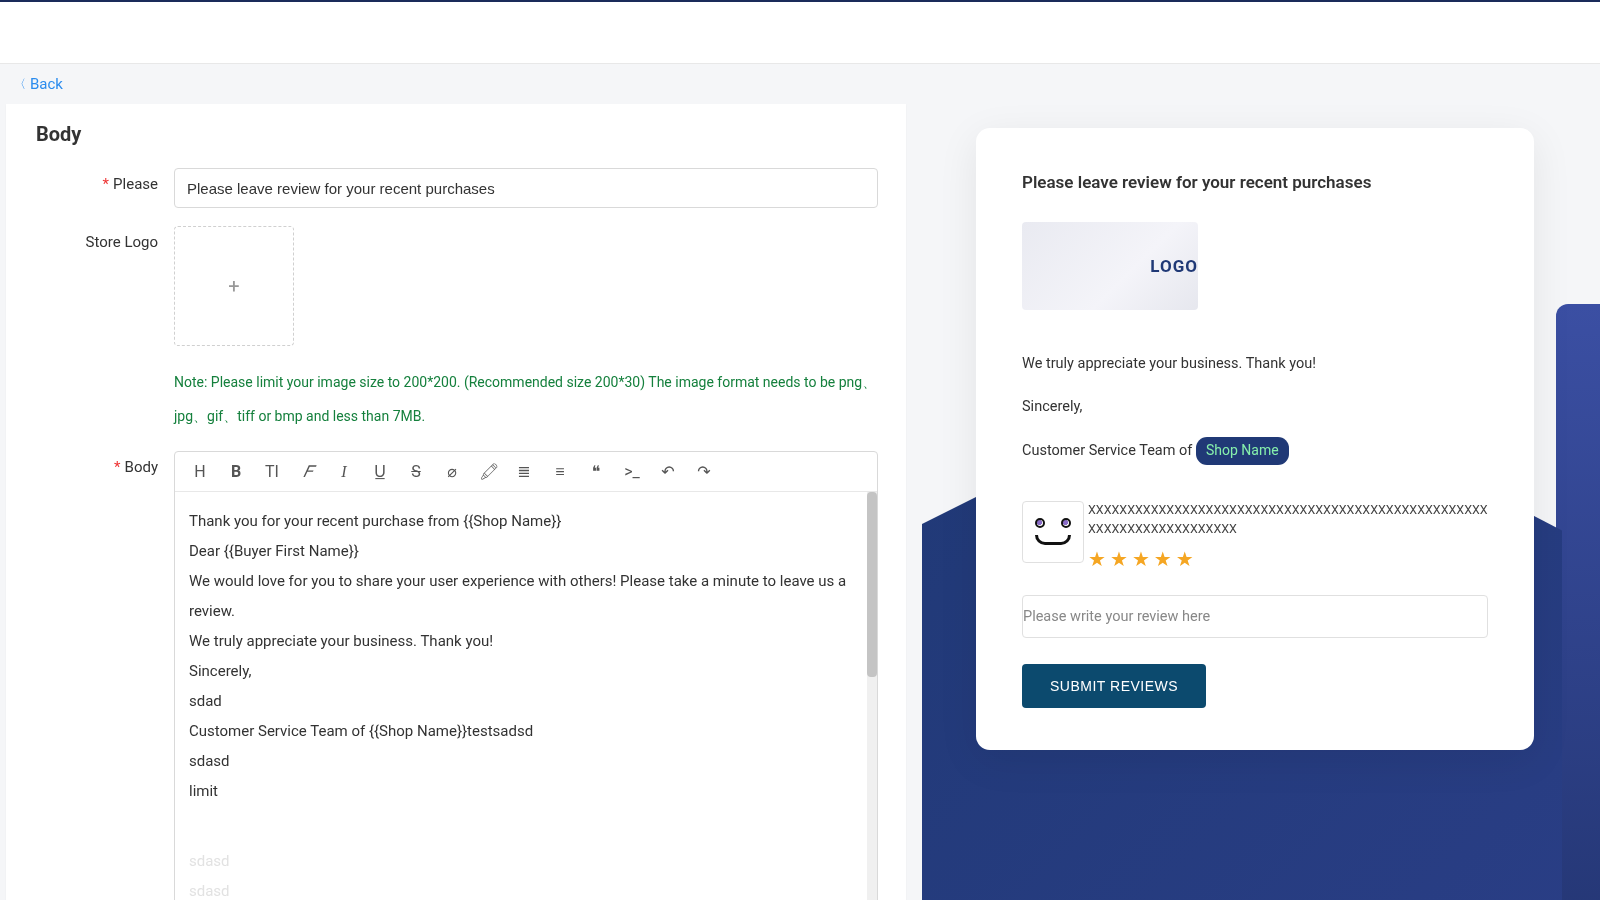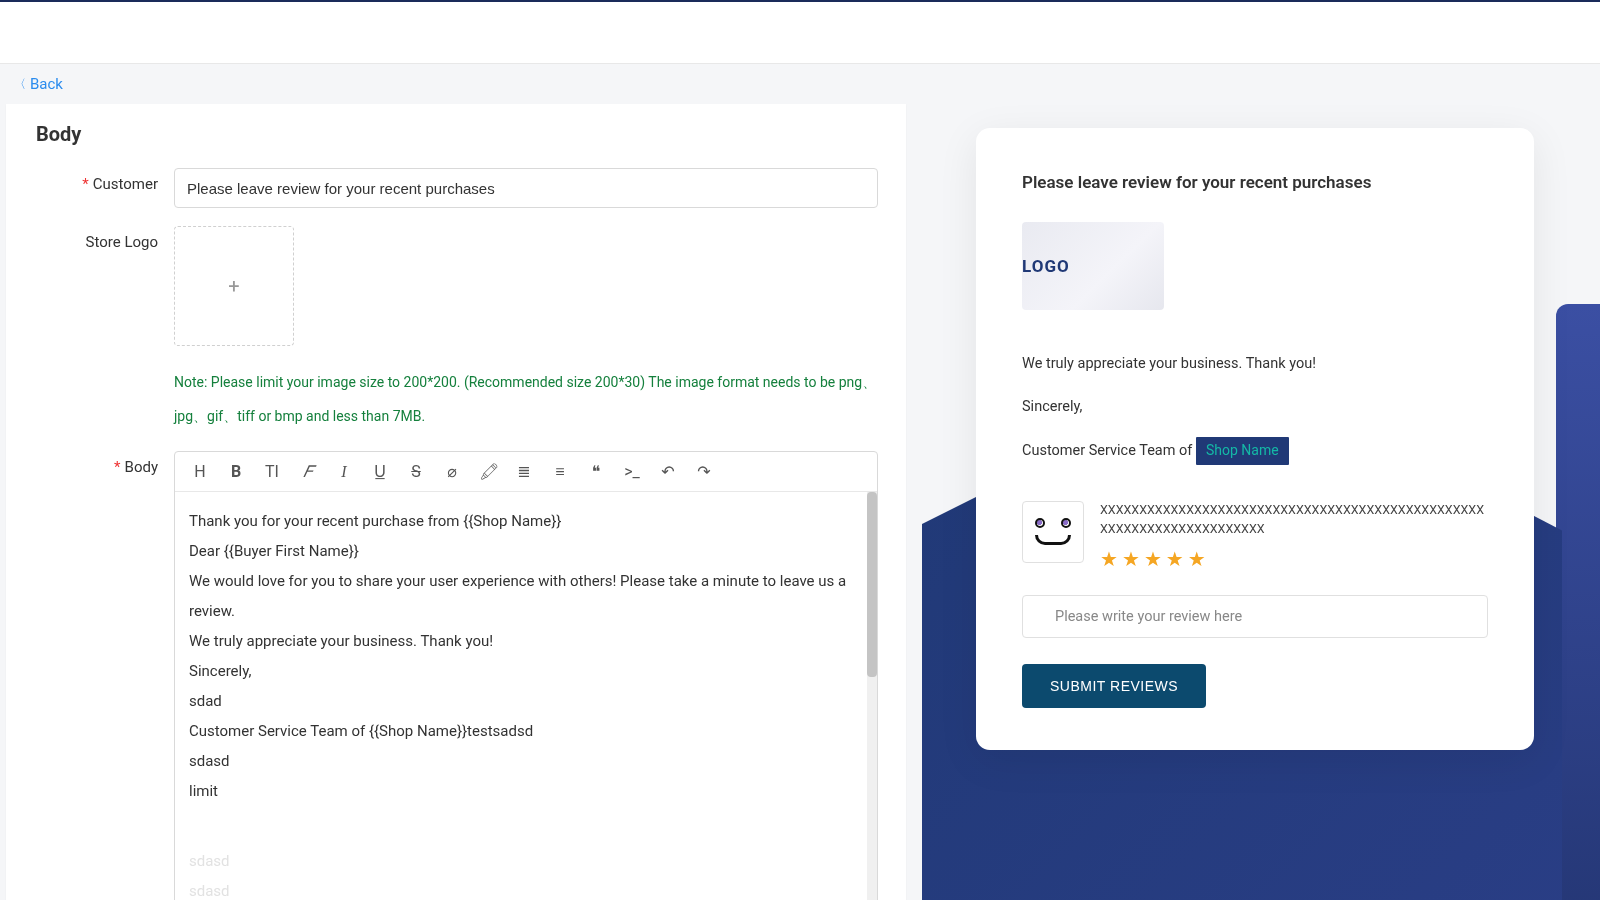--- a/index.html
+++ b/index.html
@@ -22,35 +22,35 @@
 .editor-wrap { border: 1px solid #d9d9d9; border-radius: 4px; width: 100%; }
 .toolbar { display: flex; gap: 18px; padding: 10px 16px; border-bottom: 1px solid #e8e8e8; align-items: center; }
 .tbtn { color: #555; font-size: 16px; cursor: pointer; width: 18px; text-align: center; }
 .editor-body { padding: 14px 14px; font-size: 15px; color: #333; line-height: 2.0; height: 420px; overflow-y: auto; position: relative; }
 .editor-body .ghost { color: #e2e2e2; }
 .panel-right { width: 660px; padding: 24px 36px 0 0; position: relative; height: 100%; }
 .preview-card { background: #fff; border-radius: 14px; padding: 44px 46px 42px; position: relative; z-index: 2; box-shadow: 0 10px 40px rgba(0,0,0,.08); width: 558px; margin-left: 42px; }
 .blue-bg { position: absolute; right: 32px; top: 260px; width: 640px; height: 640px; background: linear-gradient(135deg,#203976 0%, #2a3e86 100%); border-radius: 16px; z-index: 0; clip-path: polygon(0 25%, 50% 0, 100% 26%, 100% 100%, 0 100%); }
 .blue-bg2 { position: absolute; right: -10px; top: 200px; width: 48px; height: 700px; background: linear-gradient(180deg,#3b4fa3,#223470); border-top-left-radius: 12px; z-index: 0; }
 .preview-title { font-size: 17px; font-weight: 600; margin-bottom: 30px; }
-.logo-box { width: 142px; height: 88px; background: linear-gradient(135deg,#e9eaf1 0%, #f4f4f9 60%, #e6e7ee 100%); border-radius: 4px; display: flex; align-items: center; justify-content: flex-start; font-weight: 700; color: #203976; font-size: 17px; margin-bottom: 42px; letter-spacing: 1px; }
+.logo-box { width: 176px; height: 88px; background: linear-gradient(135deg,#e9eaf1 0%, #f4f4f9 60%, #e6e7ee 100%); border-radius: 4px; display: flex; align-items: center; justify-content: flex-end; font-weight: 700; color: #203976; font-size: 17px; margin-bottom: 42px; letter-spacing: 1px; }
 .preview-text { font-size: 14.5px; line-height: 1.7; margin-bottom: 18px; }
-.shop-tag { background: #203976; color: #14b8a6; padding: 2px 10px; border-radius: 1px; font-size: 14px; display: inline-block; }
-.product-row { display: flex; gap: 16px; margin-top: 36px; }
+.shop-tag { background: #203976; color: #86efac; padding: 2px 10px; border-radius: 11px; font-size: 14px; display: inline-block; }
+.product-row { display: flex; gap: 4px; margin-top: 36px; }
 .product-thumb { width: 62px; height: 62px; border: 1px solid #e0e0e0; border-radius: 4px; background: #fff; display: flex; align-items: center; justify-content: center; }
 .thumb-draw { width: 40px; height: 32px; position: relative; }
 .eye { width: 10px; height: 10px; border: 2px solid #111; border-radius: 50%; position: absolute; top: 2px; }
 .eye.l { left: 2px; background: radial-gradient(circle at 40% 40%, #8a6cc8 0 50%, transparent 51%); }
 .eye.r { right: 2px; background: radial-gradient(circle at 40% 40%, #8a6cc8 0 50%, transparent 51%); }
 .mouth { position: absolute; bottom: 3px; left: 2px; right: 2px; height: 10px; border-bottom: 3px solid #111; border-left: 3px solid #111; border-right: 3px solid #111; border-bottom-left-radius: 10px; border-bottom-right-radius: 10px; }
 .product-meta { flex: 1; }
 .prod-name { font-size: 12.5px; color: #444; word-break: break-all; line-height: 1.5; }
 .stars { margin-top: 8px; display: flex; gap: 4px; }
 .star { color: #f5a623; font-size: 20px; }
-.review-input { margin-top: 24px; border: 1px solid #e0e0e0; border-radius: 4px; padding: 12px 32px; color: #888; font-size: 14.5px; }
+.review-input { margin-top: 24px; border: 1px solid #e0e0e0; border-radius: 4px; padding: 12px 0; color: #888; font-size: 14.5px; }
 .submit-btn { margin-top: 26px; background: #0c4a6e; color: #fff; border: none; border-radius: 4px; padding: 14px 28px; font-size: 14px; letter-spacing: .5px; cursor: pointer; }
 .scroll-indicator { position: absolute; top: 0; right: 0; width: 10px; height: 100%; background: #f0f0f0; }
 .scroll-thumb { width: 100%; height: 44%; background: #c4c4c4; border-radius: 4px; }
 </style>
 </head>
 <body>
 
 <div class="topbar"></div>
 <div class="header-strip"></div>
 <div class="back-row">
@@ -58,21 +58,21 @@
     <span class="chev">〈</span>
     <span>Back</span>
   </a>
 </div>
 
 <div class="page">
   <div class="panel-left">
     <h2>Body</h2>
 
     <div class="field-row">
-      <div class="field-label"><span class="req">*</span><span>Customer</span></div>
+      <div class="field-label"><span class="req">*</span><span>Please</span></div>
       <div class="field-body">
         <input class="text-input" value="Please leave review for your recent purchases" style="">
       </div>
     </div>
 
     <div class="field-row">
       <div class="field-label">Store Logo</div>
       <div class="field-body">
         <div class="upload-box">+</div>
         <div class="note">Note: Please limit your image size to 200*200. (Recommended size 200*30) The image format needs to be png、jpg、gif、tiff or bmp and less than 7MB.</div>

